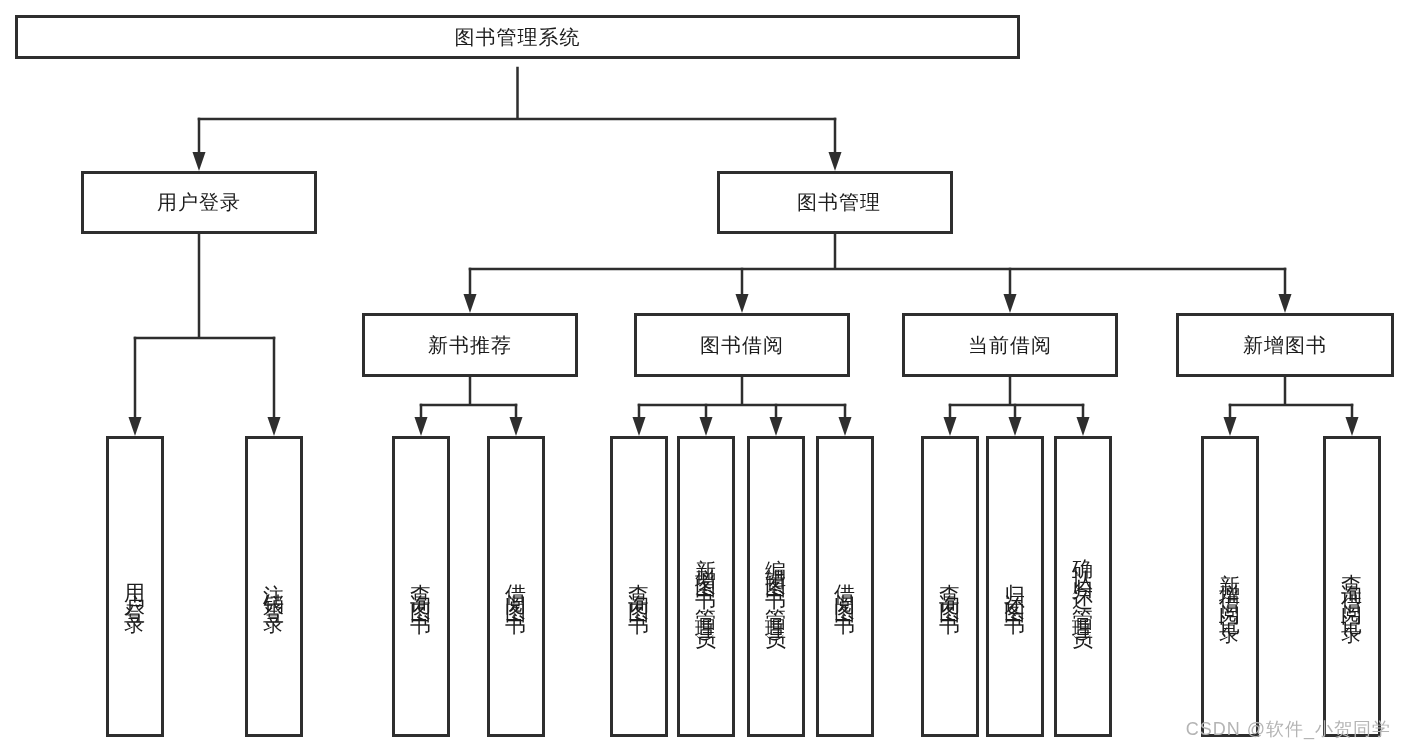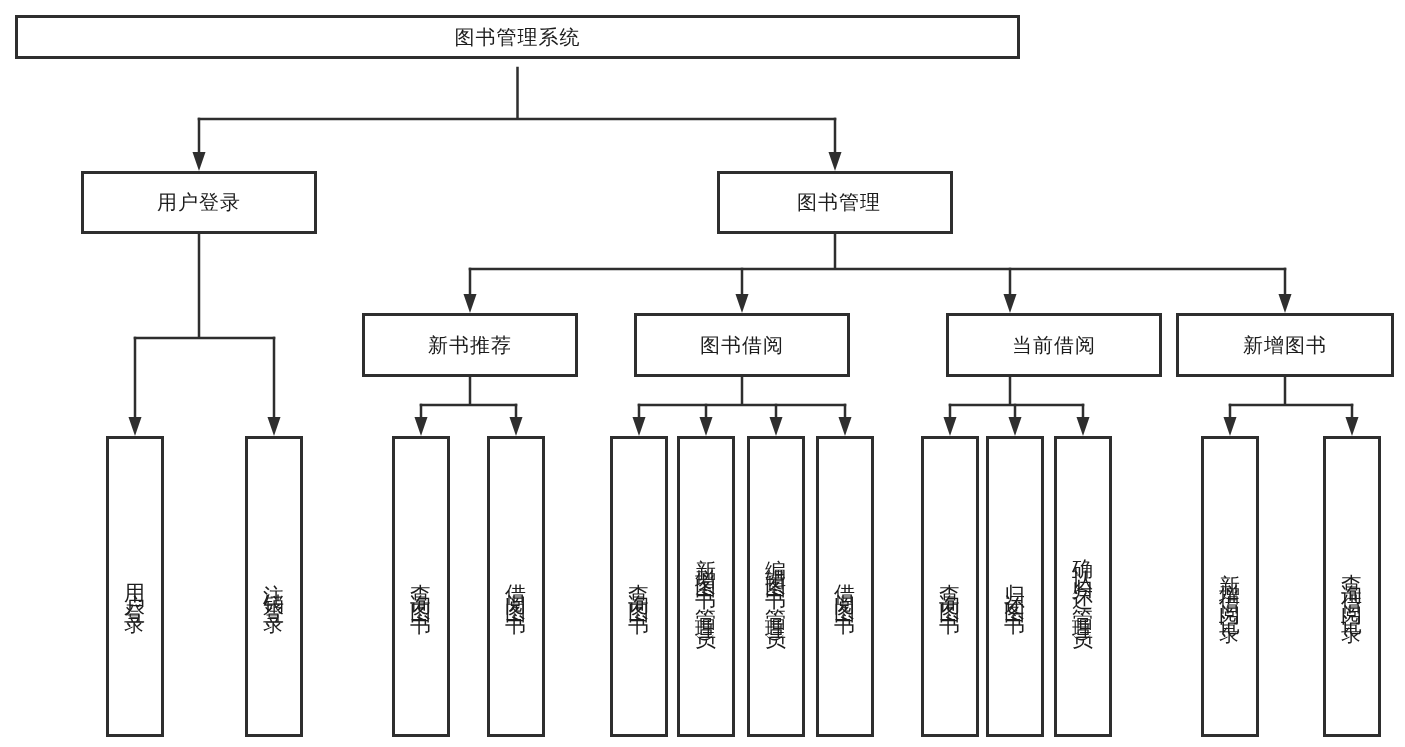--- a/index.html
+++ b/index.html
@@ -113,21 +113,21 @@
   <div class="node" style="left:717px; top:171px; width:236px; height:63px;padding-left:8px;">
     <span>图书管理</span>
   </div>
 
   <div class="node" style="left:362px; top:313px; width:216px; height:64px;font-family:Liberation Mono, monospace;">
     <span>新书推荐</span>
   </div>
   <div class="node" style="left:634px; top:313px; width:216px; height:64px;">
     <span>图书借阅</span>
   </div>
-  <div class="node" style="left:902px; top:313px; width:216px; height:64px;margin-left:44px;">
+  <div class="node" style="left:902px; top:313px; width:216px; height:64px;">
     <span>当前借阅</span>
   </div>
   <div class="node" style="left:1176px; top:313px; width:218px; height:64px;">
     <span>新增图书</span>
   </div>
 
   <div class="node leaf" style="left:106px; top:436px; width:58px; height:301px;">
     <span class="vtext">用户登录</span>
   </div>
   <div class="node leaf" style="left:245px; top:436px; width:58px; height:301px;">
@@ -164,14 +164,15 @@
     <span class="vtext">确认归还（管理员）</span>
   </div>
 
   <div class="node leaf" style="left:1201px; top:436px; width:58px; height:301px;">
     <span class="vtext">新增借阅记录</span>
   </div>
   <div class="node leaf" style="left:1323px; top:436px; width:58px; height:301px;">
     <span class="vtext">查询借阅记录</span>
   </div>
 
+  <div class="watermark">CSDN @软件_小贺同学</div>
 
 </div>
 
 </body></html>

